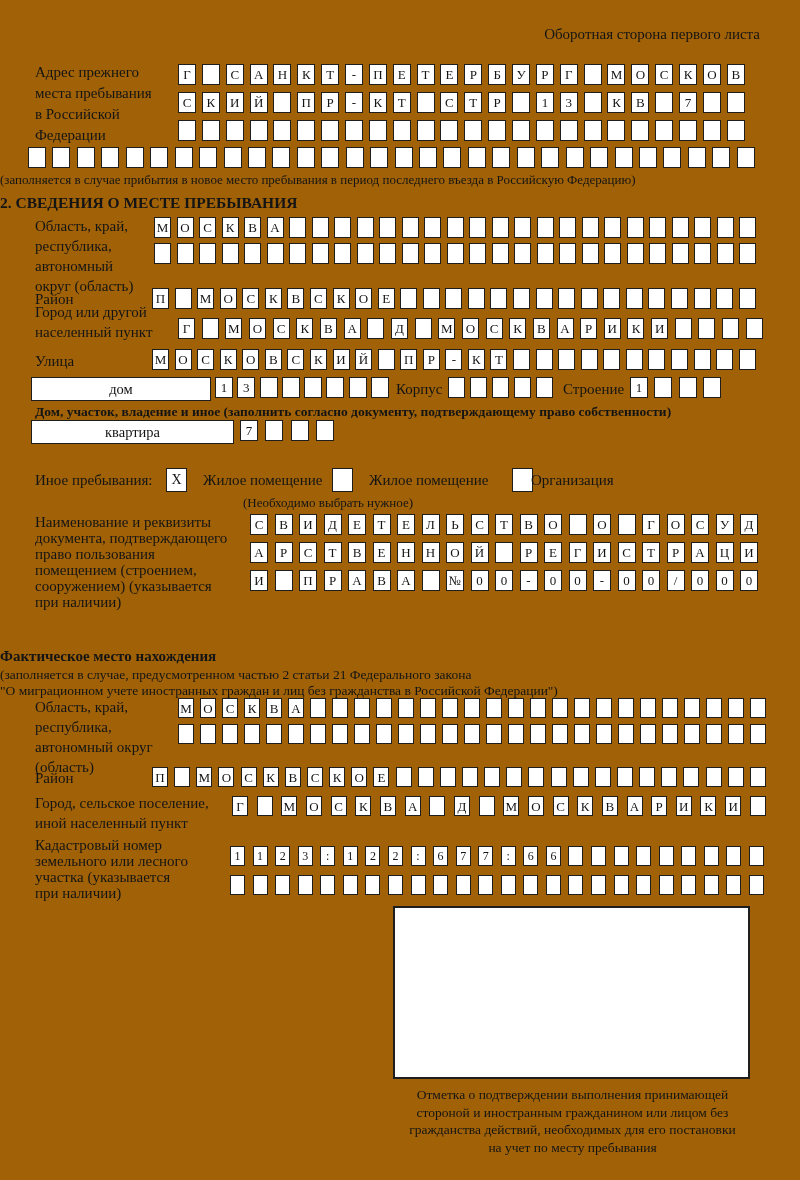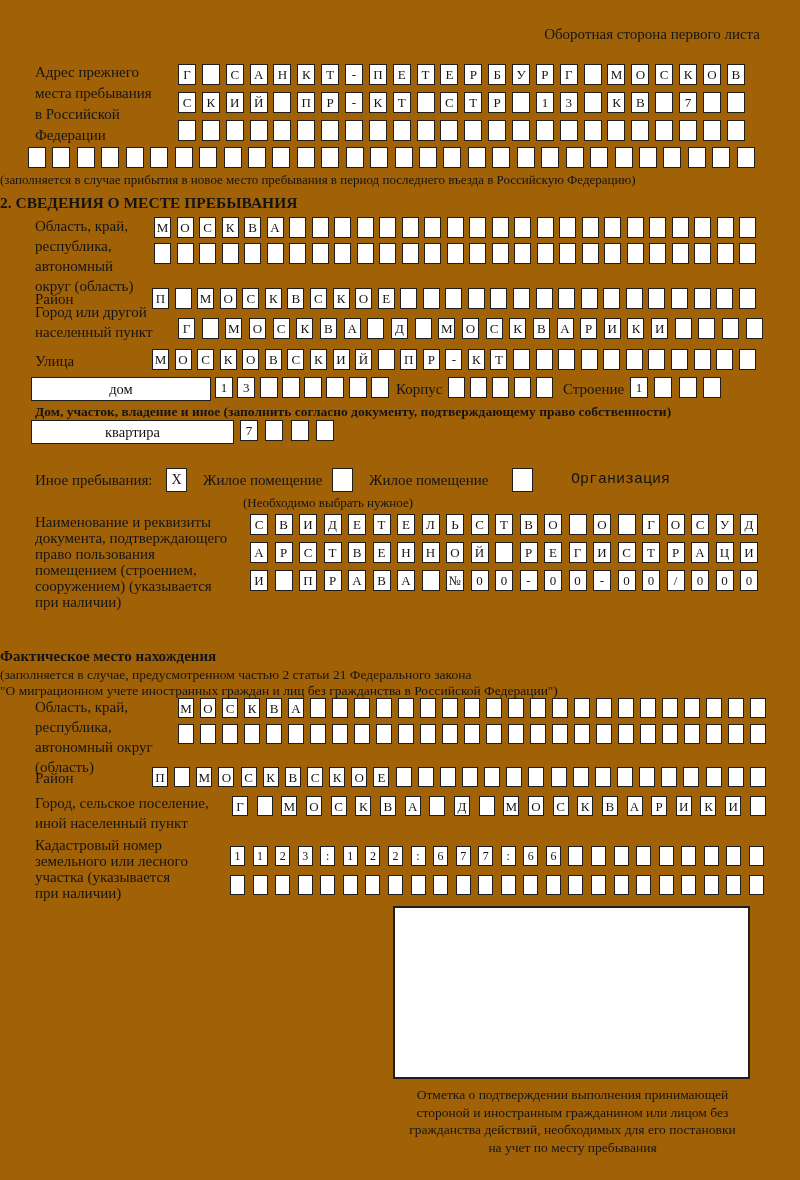--- a/index.html
+++ b/index.html
@@ -352,21 +352,21 @@
       <span class="cell"></span>
       <span class="cell"></span>
     </div>
 
   <div class="lbl" style="left:35px;top:470px;width:140px;">Иное пребывания:</div>
   <div class="checkbox" style="left:166px;top:468px;">X</div>
   <div class="lbl" style="left:203px;top:470px;width:135px;">Жилое помещение</div>
   <div class="checkbox" style="left:332px;top:468px;"></div>
   <div class="lbl" style="left:369px;top:470px;width:130px;">Жилое помещение</div>
   <div class="checkbox" style="left:512px;top:468px;"></div>
-  <div class="lbl" style="left:571px;top:470px;width:120px;font-family:Liberation Mono, monospace;">Организация</div>
+  <div class="lbl" style="left:531px;top:470px;width:120px;">Организация</div>
   <div class="smallnote" style="left:243px;top:495px;">(Необходимо выбрать нужное)</div>
 
   <div class="lbl lh22" style="left:35px;top:514px;width:215px;">Наименование и реквизиты
 документа, подтверждающего
 право пользования
 помещением (строением,
 сооружением) (указывается
 при наличии)</div>
   <div class="brow w18" style="left:250px;top:514px;width:508px;">
       <span class="cell">С</span>

